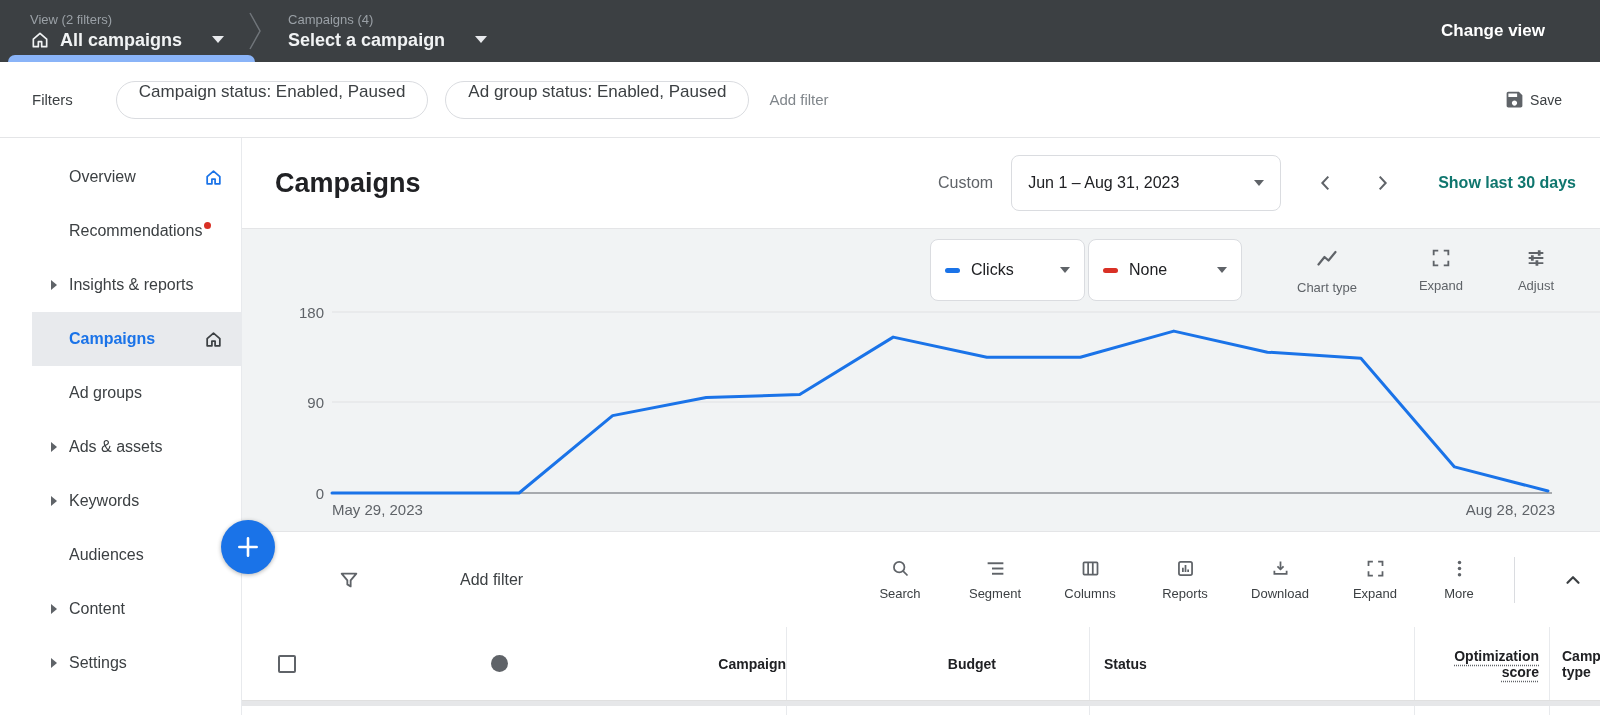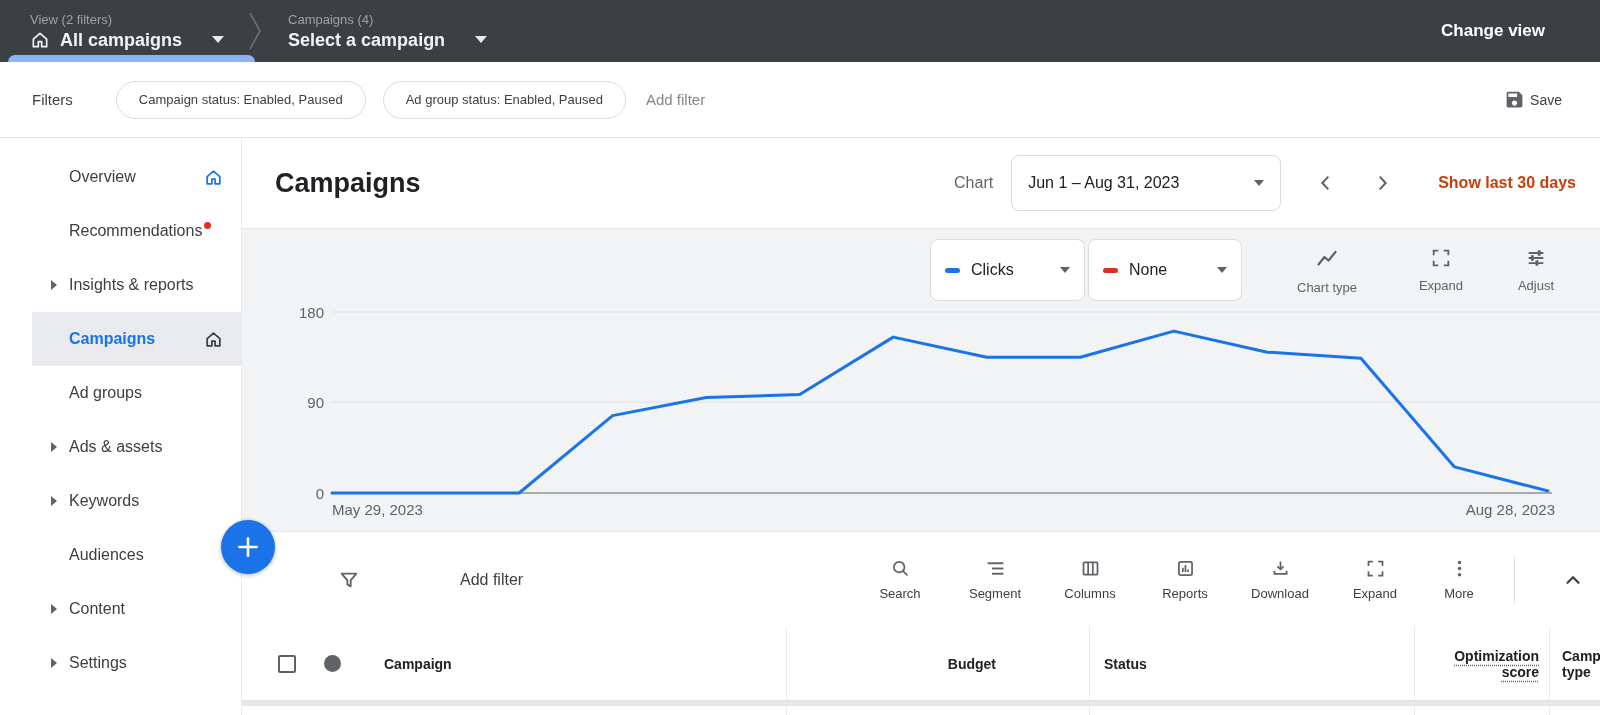--- a/index.html
+++ b/index.html
@@ -17,21 +17,21 @@
   .crumb-value { font-size:18px; font-weight:bold; color:#f1f3f4; display:flex; align-items:center; gap:10px; }
   .tri-down { width:0; height:0; border-left:6px solid transparent; border-right:6px solid transparent; border-top:7px solid #e8eaed; }
   .crumb .tri-down { margin-left:30px; margin-top:16px; }
   .sep { margin-left:24px; }
   .change-view { margin-left:auto; margin-right:55px; font-size:17px; font-weight:bold; color:#fff; cursor:pointer; }
   .active-indicator { position:absolute; left:8px; bottom:0; width:247px; height:7px; background:#8ab4f8; border-radius:8px 8px 0 0; }
 
   
   .filterbar { height:76px; background:#fff; border-bottom:1px solid #e4e5e7; display:flex; align-items:center; }
   .filters-label { margin-left:32px; font-size:15px; color:#3c4043; }
-  .chip { height:38px; border:1px solid #dadce0; border-radius:20px; background:#fff; display:flex; align-items:center; padding:0 22px; font-size:13px; color:#3c4043; cursor:pointer; white-space:nowrap; }
+  .chip { height:38px; border:1px solid #dadce0; border-radius:20px; background:#fff; display:flex; padding:0 22px; font-size:17px; color:#3c4043; cursor:pointer; white-space:nowrap; }
   .chip-1 { margin-left:43px; }
   .chip-2 { margin-left:17px; }
   .add-filter-muted { margin-left:20px; font-size:15px; color:#80868b; cursor:pointer; }
   .save-btn { margin-left:auto; margin-right:38px; display:flex; flex-direction:row; align-items:center; gap:5px; cursor:pointer; }
   .save-btn .lbl { font-size:14px; color:#3c4043; }
 
   
   .content { display:flex; height:577px;margin-left:32px; }
   .sidebar { width:210px; padding-top:12px; border-right:1px solid #e8eaed; background:#fff; flex:none; }
   .nav-item { position:relative; height:54px; display:flex; align-items:center; padding-left:37px; font-size:16px; color:#3c4043; cursor:pointer; }
@@ -43,21 +43,21 @@
   .main { position:relative; width:1390px; }
 
   
   .main-header { height:90px; display:flex; align-items:center; background:#fff; }
   .page-title { margin-left:33px; font-size:27px; color:#202124; }
   .date-controls { margin-left:auto; margin-right:56px; display:flex; align-items:center; }
   .date-mode { font-size:16px; color:#5f6368; margin-right:18px; }
   .date-box { width:270px; height:56px; border:1px solid #dadce0; border-radius:8px; background:#fff; display:flex; align-items:center; padding:0 16px; font-size:16px; color:#202124; cursor:pointer; }
   .date-box .tri-down { margin-left:auto; border-top-color:#5f6368; border-left-width:5px; border-right-width:5px; border-top-width:6px; }
   .chev-btn { margin-left:34px; cursor:pointer; display:flex; }
-  .show-last { margin-left:45px; font-size:16px; font-weight:bold; color:#c2410c; cursor:pointer; white-space:nowrap; }
+  .show-last { margin-left:45px; font-size:16px; font-weight:bold; color:#0f766e; cursor:pointer; white-space:nowrap; }
 
   
   .chart-panel { position:relative; height:304px; background:#f1f3f4; border-top:1px solid #e4e5e7; border-bottom:1px solid #e4e5e7; }
   .metric-box { position:absolute; top:10px; height:62px; background:#fff; border:1px solid #dadce0; border-radius:8px; display:flex; align-items:center; padding:0 14px; gap:11px; cursor:pointer; }
   .metric-box-1 { left:688px; width:155px; }
   .metric-box-2 { left:846px; width:154px; }
   .metric-dash { width:15px; height:5px; border-radius:2.5px; }
   .metric-label { font-size:16px; color:#202124; }
   .metric-box .tri-down { margin-left:auto; border-top-color:#5f6368; border-left-width:5px; border-right-width:5px; border-top-width:6px; }
   .chart-tool { position:absolute; top:18px; display:flex; flex-direction:column; align-items:center; gap:9px; cursor:pointer; }
@@ -76,21 +76,21 @@
   .toolbar-right { margin-left:auto; margin-right:28px; display:flex; align-items:center; gap:17px; }
   .tool-btn { width:78px; display:flex; flex-direction:column; align-items:center; gap:7px; cursor:pointer; }
   .tool-btn.narrow { width:56px; }
   .tool-btn .lbl { font-size:13px; color:#3c4043; white-space:nowrap; }
   .vdivider { width:1px; height:46px; background:#dadce0; margin:0 10px; }
   .collapse-btn { width:62px; display:flex; justify-content:center; cursor:pointer; }
 
   
   .table-header { height:74px; display:flex; background:#fff; border-bottom:1px solid #e0e0e0; font-size:14px; font-weight:bold; color:#202124; }
   .th { border-right:1px solid #e8eaed; display:flex; align-items:center; }
-  .th-campaign { width:545px; }
+  .th-campaign { width:545px;justify-content:space-between; }
   .th-budget { width:303px; justify-content:flex-end; padding-right:93px; }
   .th-status { width:325px; padding-left:14px; }
   .th-opt { width:135px; justify-content:flex-end; padding-right:10px; text-align:right; }
   .th-type { width:82px; flex:1; border-right:none; padding-left:12px; }
   .th-opt .wrap { width:92px; text-decoration:underline dotted #5f6368; text-underline-offset:4px; }
   .th-type .wrap { width:72px; }
   .checkbox { width:18px; height:18px; border:2px solid #5f6368; border-radius:2px; background:#fff; margin-left:36px; cursor:pointer; flex:none; }
   .status-circle { width:17px; height:17px; border-radius:50%; background:#5f6368; margin-left:28px; flex:none; }
   .th-campaign .lbl { margin-left:43px; }
 
@@ -212,21 +212,21 @@
         <span class="arrow"></span>
         <span>Settings</span>
       </div>
     </nav>
 
     <main class="main">
 
       <div class="main-header">
         <h1 class="page-title">Campaigns</h1>
         <div class="date-controls">
-          <span class="date-mode">Chart</span>
+          <span class="date-mode">Custom</span>
           <div class="date-box">
             <span>Jun 1 – Aug 31, 2023</span>
             <span class="tri-down"></span>
           </div>
           <span class="chev-btn">
             <svg width="22" height="22" viewBox="0 0 24 24">
                 <polyline points="14.5,5 8,12 14.5,19" fill="none" stroke="#5f6368" stroke-width="2.2"></polyline>
               </svg>
           </span>
           <span class="chev-btn">

